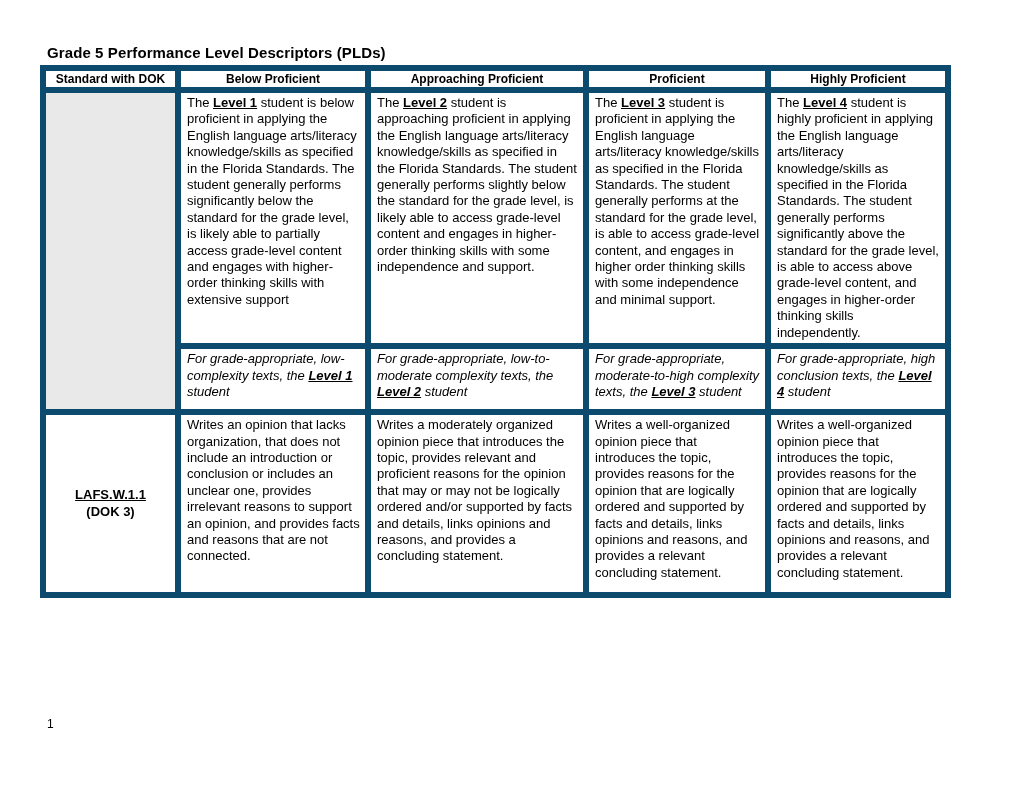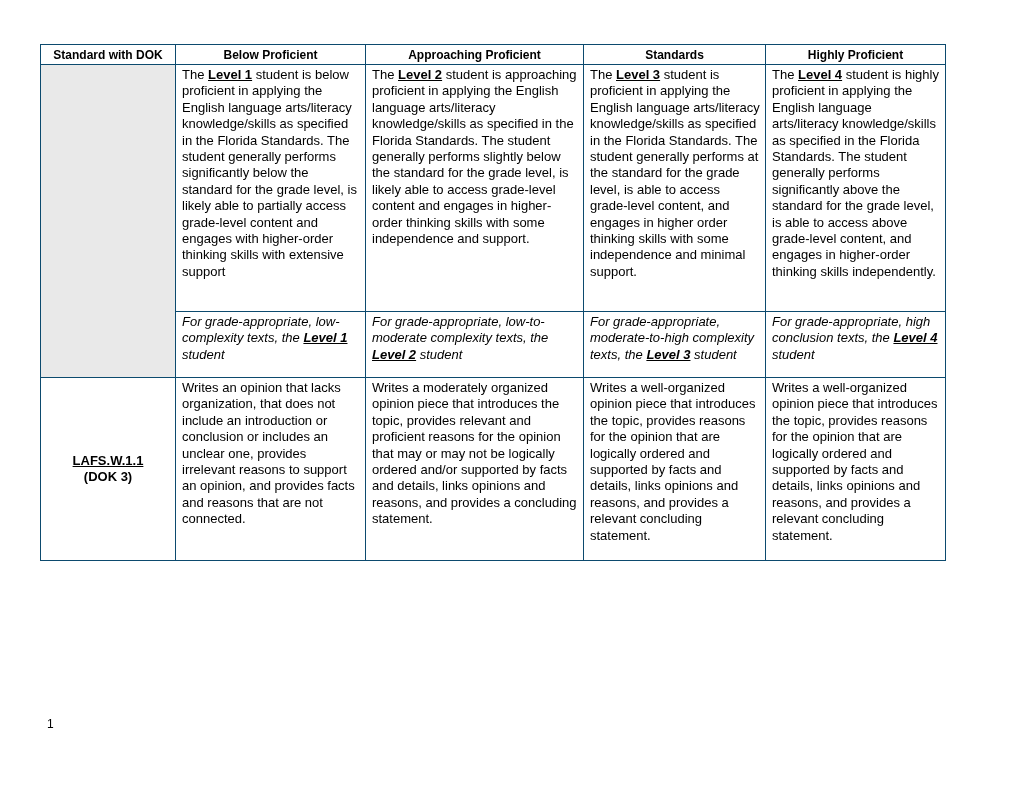--- a/index.html
+++ b/index.html
@@ -15,21 +15,21 @@
     font-size: 15px; font-weight: bold;
     margin-left: 7px; margin-bottom: 4px;
     letter-spacing: 0.1px;
   }
   table.pld-table {
     border-collapse: collapse;
     table-layout: fixed;
     width: 905px;
   }
   .pld-table th, .pld-table td {
-    border: 1px solid #0c4a6e;
+    border: 6px solid #0c4a6e;
     overflow-wrap: break-word;
   }
   .pld-table th {
     font-size: 12px; font-weight: bold;
     text-align: center; vertical-align: middle;
     height: 20px; padding: 1px 2px;
   }
   .pld-table td {
     font-size: 13px; line-height: 16.4px;
     vertical-align: top;
@@ -49,35 +49,36 @@
   tr.r2 { height: 183px; }
   .page-number {
     position: absolute; left: 47px; top: 717px;
     font-size: 12px;
   }
 </style>
 </head>
 <body>
 
 <div class="page">
+  <h1 class="doc-title">Grade 5 Performance Level Descriptors (PLDs)</h1>
 
   <table class="pld-table">
     <colgroup>
       <col style="width:135px">
       <col style="width:190px">
       <col style="width:218px">
       <col style="width:182px">
       <col style="width:180px">
     </colgroup>
     <thead>
       <tr id="header-row">
           <th>Standard with DOK</th>
           <th>Below Proficient</th>
           <th>Approaching Proficient</th>
-          <th>Standards</th>
+          <th>Proficient</th>
           <th>Highly Proficient</th>
         </tr>
     </thead>
     <tbody id="table-body">
         <tr class="r0">
           <td class="standard-cell shaded" rowspan="2"></td>
           <td><span>The </span><span class="b u">Level 1</span><span> student is below proficient in applying the English language arts/literacy knowledge/skills as specified in the Florida Standards. The student generally performs significantly below the standard for the grade level, is likely able to partially access grade-level content and engages with higher-order thinking skills with extensive support</span></td>
           <td><span>The </span><span class="b u">Level 2</span><span> student is approaching proficient in applying the English language arts/literacy knowledge/skills as specified in the Florida Standards. The student generally performs slightly below the standard for the grade level, is likely able to access grade-level content and engages in higher-order thinking skills with some independence and support.</span></td>
           <td><span>The </span><span class="b u">Level 3</span><span> student is proficient in applying the English language arts/literacy knowledge/skills as specified in the Florida Standards. The student generally performs at the standard for the grade level, is able to access grade-level content, and engages in higher order thinking skills with some independence and minimal support.</span></td>
           <td><span>The </span><span class="b u">Level 4</span><span> student is highly proficient in applying the English language arts/literacy knowledge/skills as specified in the Florida Standards. The student generally performs significantly above the standard for the grade level, is able to access above grade-level content, and engages in higher-order thinking skills independently.</span></td>

